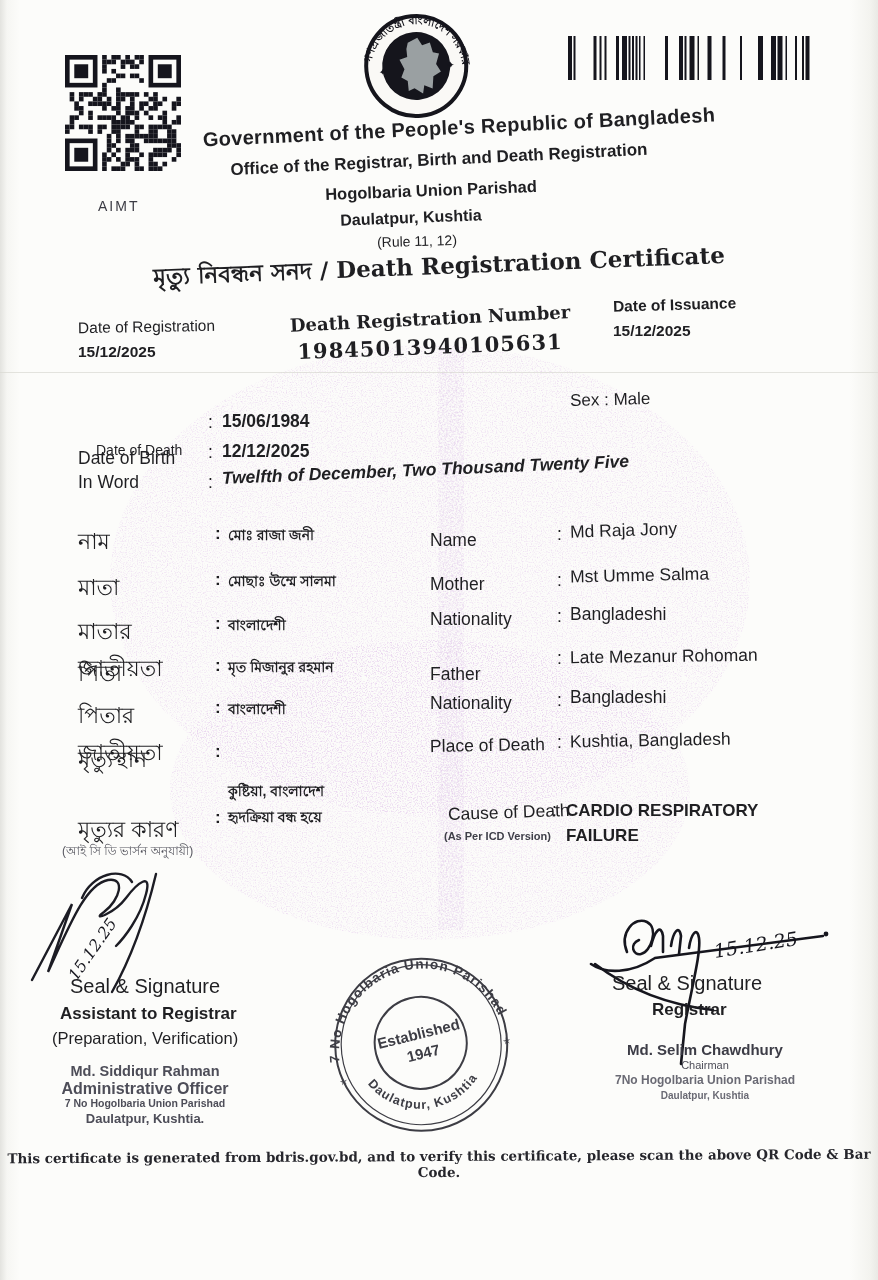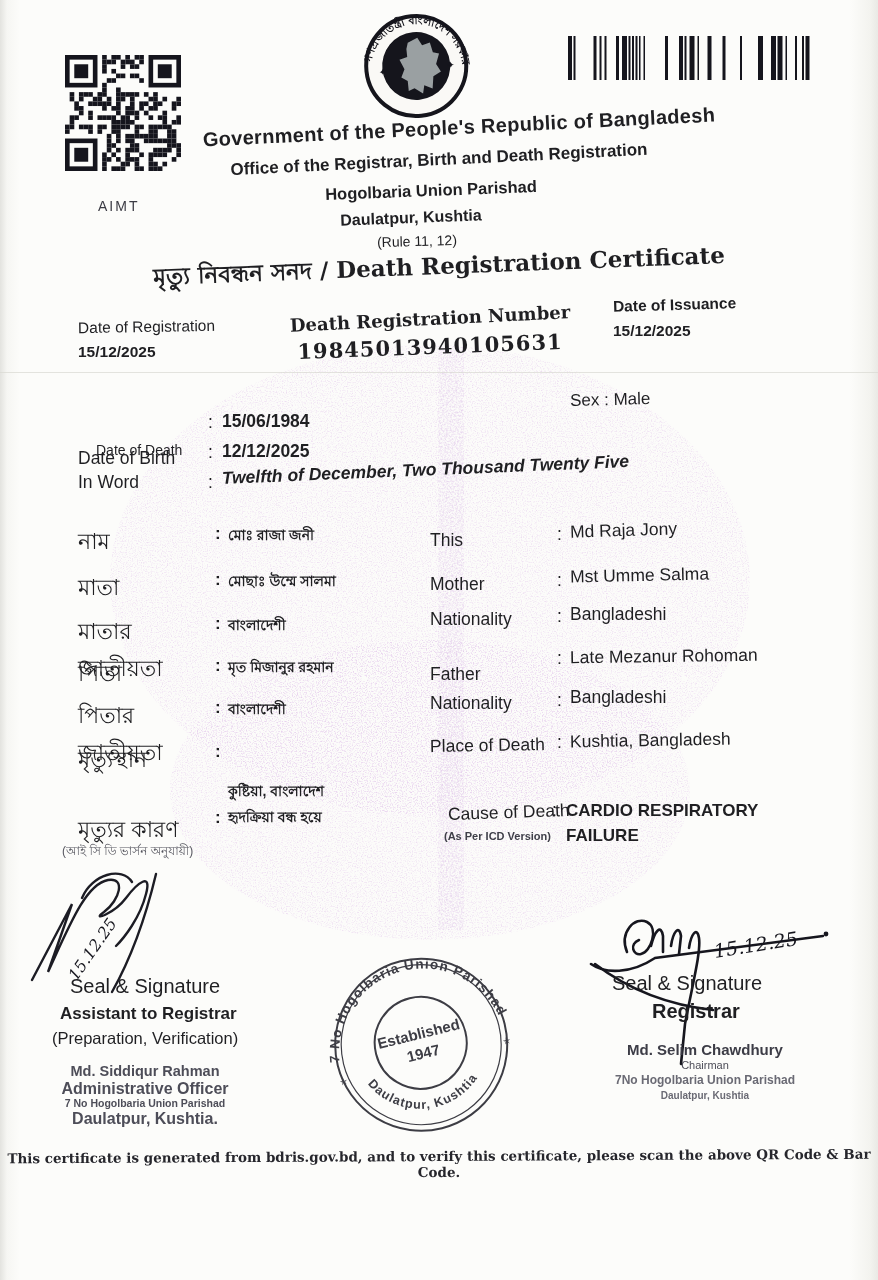--- a/index.html
+++ b/index.html
@@ -368,21 +368,21 @@
 
   <div class="abs" style="left:78px;top:472px;font-size:17.5px;">In Word</div>
   <div class="abs" style="left:208px;top:472px;font-size:17.5px;">:</div>
   <div class="abs ital" style="left:222px;top:468px;font-size:17.5px;font-weight:bold;transform:rotate(-2.4deg);transform-origin:left;">Twelfth of December, Two Thousand Twenty Five</div>
 
   <div>
 
     <span class="abs bnl" style="top:524px;">নাম</span>
     <span class="abs bncolon" style="top:524px;">:</span>
     <span class="abs bnv" style="top:524px;">মোঃ রাজা জনী</span>
-    <span class="abs enl" style="top:530px;">This</span>
+    <span class="abs enl" style="top:530px;">Name</span>
     <span class="abs encolon" style="top:524px;">:</span>
     <span class="abs env" style="top:520px;transform:rotate(-1.8deg);">Md Raja Jony</span>
 
     <span class="abs bnl" style="top:570px;">মাতা</span>
     <span class="abs bncolon" style="top:570px;">:</span>
     <span class="abs bnv" style="top:570px;">মোছাঃ উম্মে সালমা</span>
     <span class="abs enl" style="top:574px;">Mother</span>
     <span class="abs encolon" style="top:570px;">:</span>
     <span class="abs env" style="top:565px;transform:rotate(-1.2deg);">Mst Umme Salma</span>
 
@@ -434,21 +434,21 @@
     </g>
     <text transform="rotate(-55 62 96)" x="34" y="104" font-family="DejaVu Serif, serif" font-style="italic" font-size="16" fill="#16161e">15.12.25</text>
   </svg>
   <div class="abs" style="left:70px;top:975px;font-size:20px;">Seal &amp; Signature</div>
   <div class="abs b" style="left:60px;top:1004px;font-size:17px;">Assistant to Registrar</div>
   <div class="abs" style="left:52px;top:1029px;font-size:16.5px;">(Preparation, Verification)</div>
   <div class="abs center sig-office gray" style="left:30px;top:1064px;width:230px;">
     <div class="b" style="font-size:14.5px;margin-bottom:2px;">Md. Siddiqur Rahman</div>
     <div class="b" style="font-size:16px;">Administrative Officer</div>
     <div class="b" style="font-size:10.5px;">7 No Hogolbaria Union Parishad</div>
-    <div class="b" style="font-size:16px;">Daulatpur, Kushtia.</div>
+    <div class="b" style="font-size:13px;">Daulatpur, Kushtia.</div>
   </div>
 
   <svg class="abs" style="left:312px;top:945px;transform:rotate(-14deg);opacity:.88;" width="215" height="190" viewBox="0 0 215 190">
     <defs>
       <path id="stTop" d="M 24,108 A 84,84 0 1 1 192,108"></path>
       <path id="stBot" d="M 40,96 A 68,68 0 0 0 176,96"></path>
     </defs>
     <g fill="none" stroke="#23232c" stroke-width="2">
       <circle cx="108" cy="100" r="86"></circle>
       <circle cx="108" cy="100" r="80" stroke-width="1.2"></circle>
@@ -468,21 +468,21 @@
       <path d="M10,52 C60,90 110,96 128,98"></path>
       <path d="M42,40 C34,20 50,4 62,10 C74,16 66,40 56,42 C48,44 44,32 54,28"></path>
       <path d="M66,34 C70,18 76,12 78,24 L78,40"></path>
       <path d="M86,34 C88,20 94,12 96,24 L94,42"></path>
       <path d="M104,36 C106,22 112,14 114,26 C116,40 108,70 100,112 L96,152"></path>
       <circle cx="241" cy="22" r="2.4" fill="#16161e" stroke="none"></circle>
     </g>
     <text x="130" y="46" transform="rotate(-9 130 46)" font-family="DejaVu Serif, serif" font-style="italic" font-size="19" fill="#16161e">15.12.25</text>
   </svg>
   <div class="abs" style="left:612px;top:972px;font-size:20px;">Seal &amp; Signature</div>
-  <div class="abs b" style="left:652px;top:1000px;font-size:20px;">Registrar</div>
+  <div class="abs b" style="left:652px;top:1000px;font-size:17px;">Registrar</div>
   <div class="abs center sig-office gray" style="left:590px;top:1042px;width:230px;">
     <div class="b" style="font-size:15px;margin-bottom:1px;color:#3c3c46;">Md. Selim Chawdhury</div>
     <div style="font-size:11px;">Chairman</div>
     <div class="b" style="font-size:12px;color:#6a6a74;">7No Hogolbaria Union Parishad</div>
     <div class="b" style="font-size:10px;color:#6a6a74;">Daulatpur, Kushtia</div>
   </div>
 
   <div class="abs serif b" style="left:0;top:1148px;width:878px;text-align:center;font-size:13.5px;transform:rotate(-.3deg);color:#26262c;">This certificate is generated from bdris.gov.bd, and to verify this certificate, please scan the above QR Code &amp; Bar Code.</div>
 
 </div>

